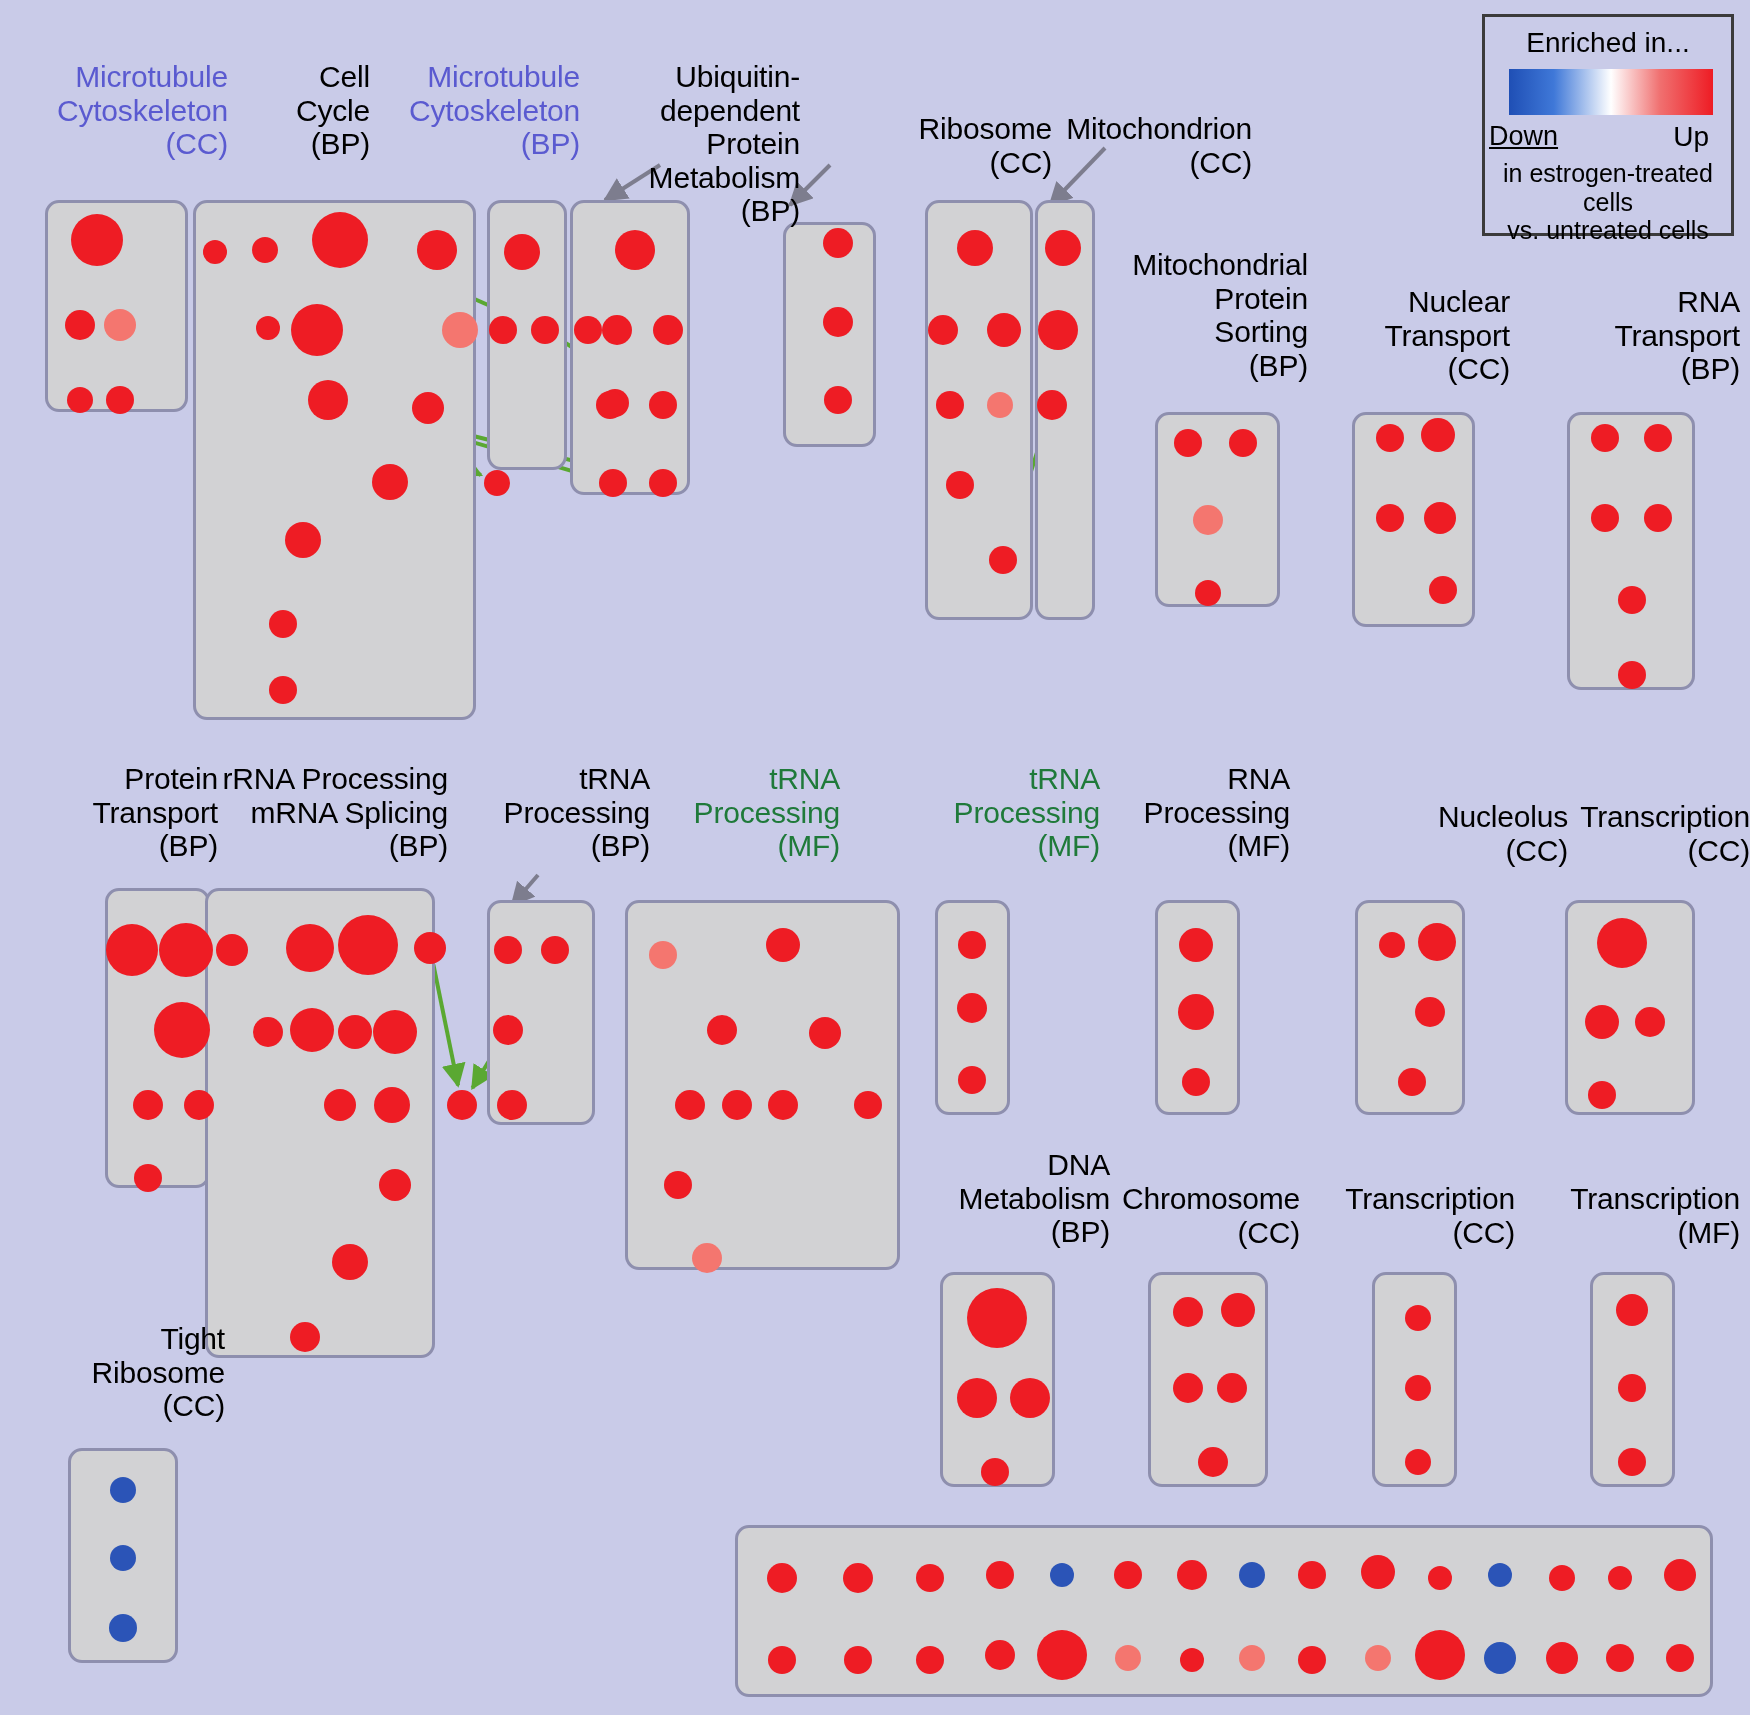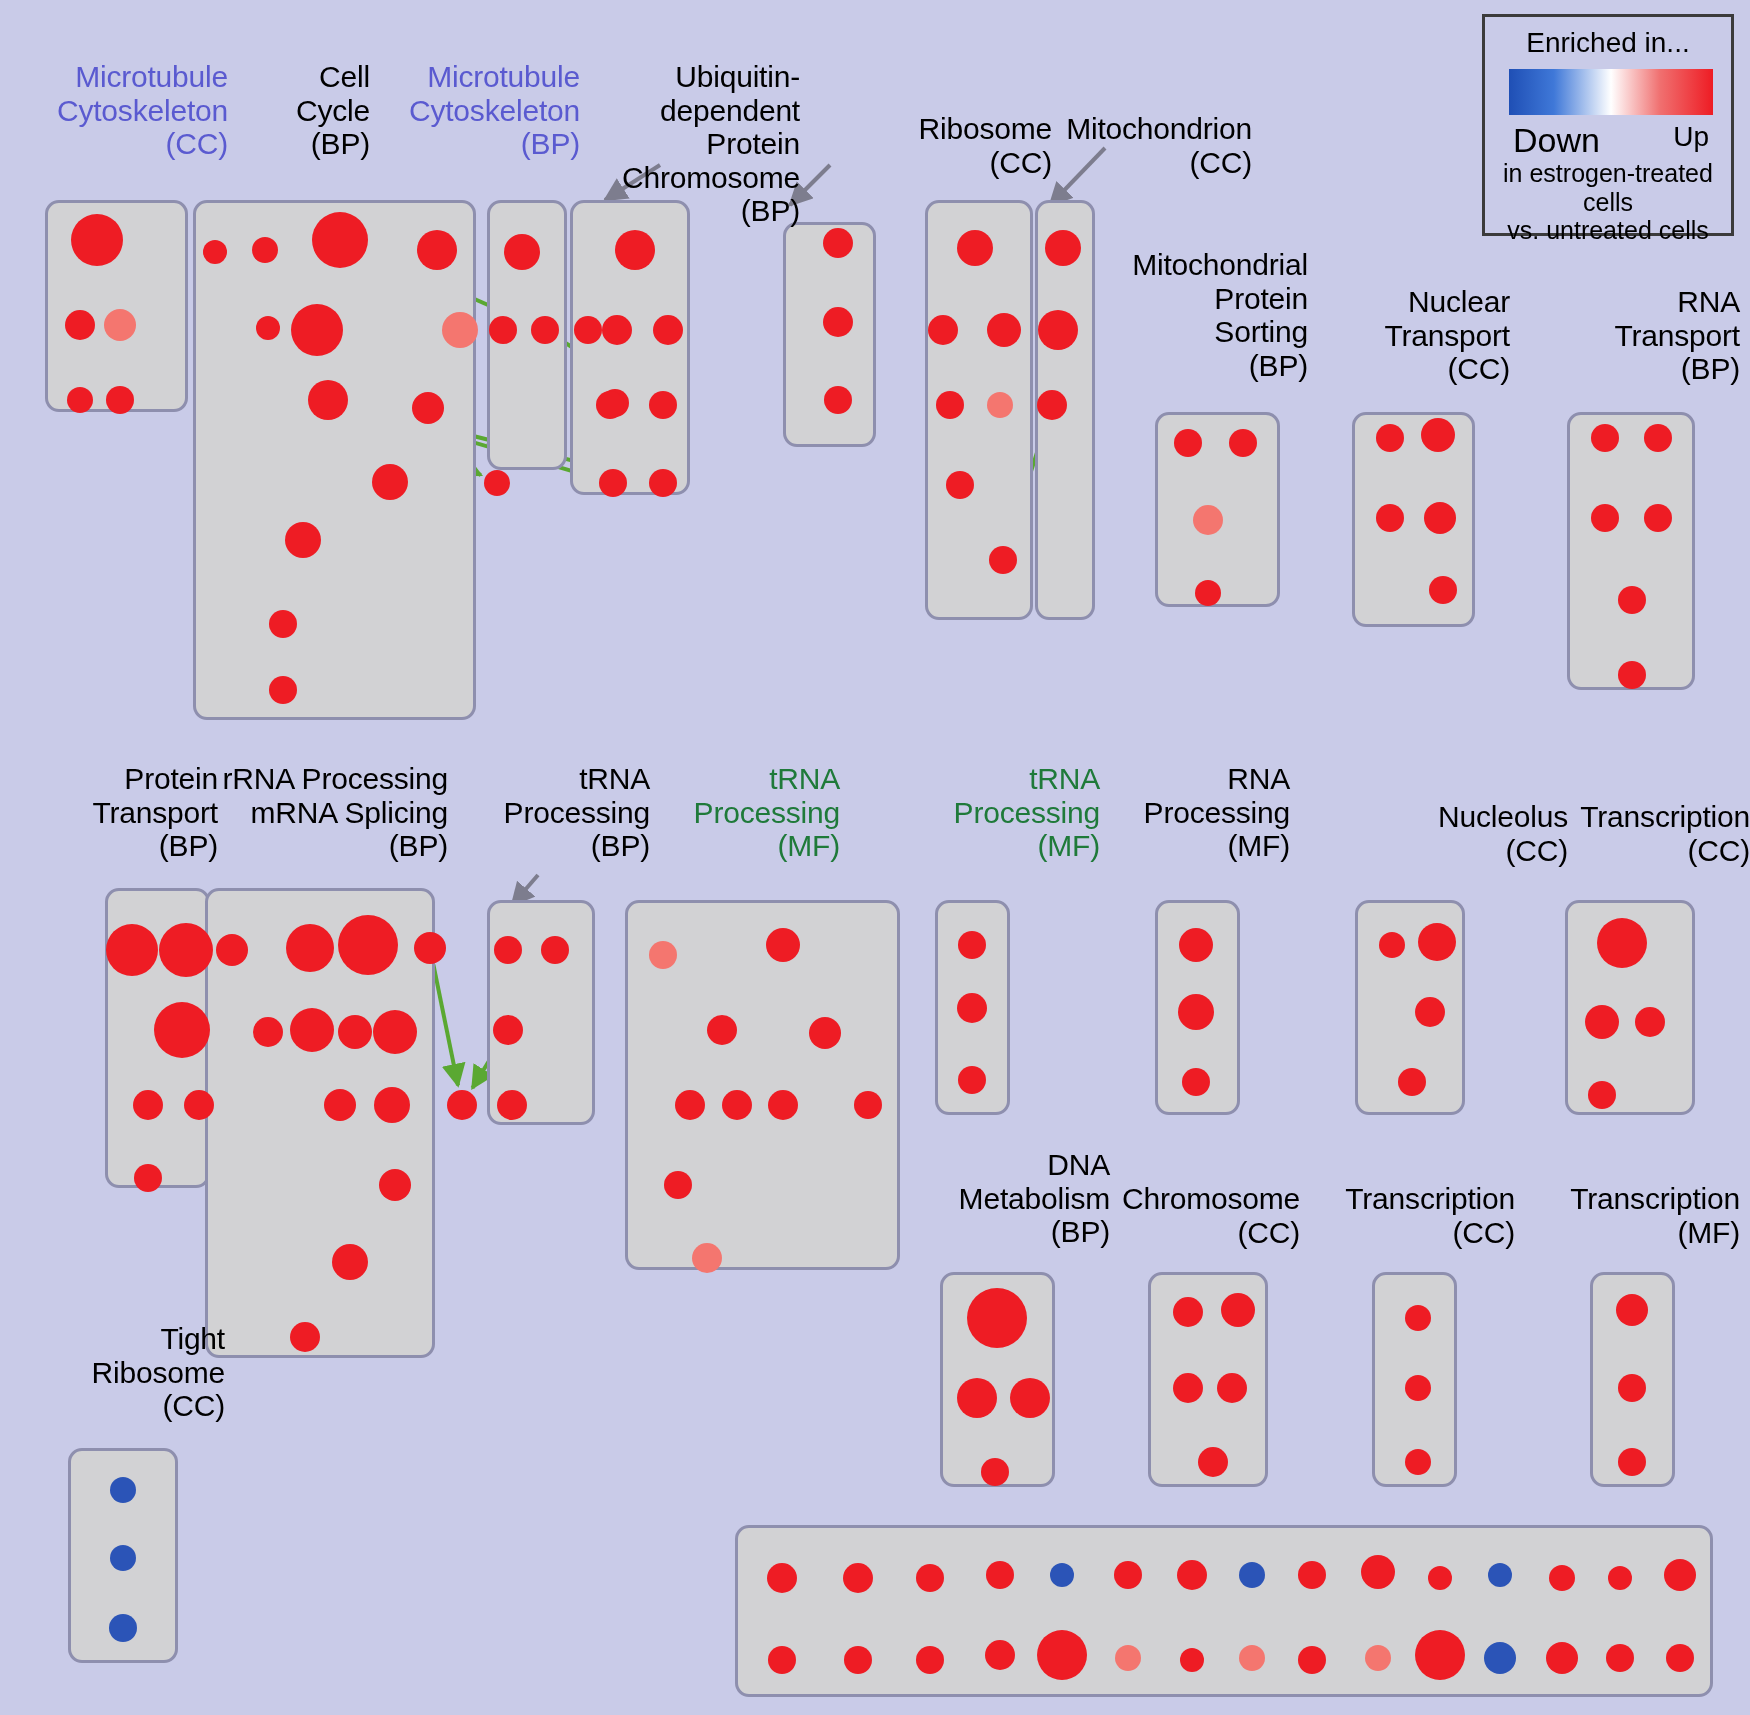--- a/index.html
+++ b/index.html
@@ -47,21 +47,21 @@
     box-sizing:border-box;
   }
   #legend .ltitle{
     position:absolute;left:0;top:10px;width:100%;
     text-align:center;font-size:28px;color:#000;
   }
   #gradbar{
     position:absolute;left:24px;top:52px;width:204px;height:46px;
     background:linear-gradient(to right,#1f4fb5 0%,#3f78d8 22%,#ffffff 50%,#f07070 74%,#ee1c24 100%);
   }
-  #legend .down{position:absolute;left:28px;top:104px;font-size:34px;}
+  #legend .down{position:absolute;left:4px;top:104px;font-size:27px;text-decoration:underline;}
   #legend .up{position:absolute;right:22px;top:104px;font-size:28px;}
   #legend .sub{
     position:absolute;left:0;top:142px;width:100%;
     text-align:center;font-size:25px;line-height:1.14;white-space:pre-line;
   }
 
   #footnote{
     position:absolute;left:243px;top:1425px;width:520px;
     font-size:30px;line-height:1.3;color:#000;
   }
@@ -235,21 +235,21 @@
 (CC)</div>
       <div class="label" style="left: 220px; top: 60px; width: 150px;">Cell
 Cycle
 (BP)</div>
       <div class="label blue" style="left: 370px; top: 60px; width: 210px;">Microtubule
 Cytoskeleton
 (BP)</div>
       <div class="label" style="left: 600px; top: 60px; width: 200px;">Ubiquitin-
 dependent
 Protein
-Chromosome
+Metabolism
 (BP)</div>
       <div class="label" style="left: 872px; top: 112px; width: 180px;">Ribosome
 (CC)</div>
       <div class="label" style="left: 1032px; top: 112px; width: 220px;">Mitochondrion
 (CC)</div>
       <div class="label" style="left: 1098px; top: 248px; width: 210px;">Mitochondrial
 Protein
 Sorting
 (BP)</div>
       <div class="label" style="left: 1330px; top: 285px; width: 180px;">Nuclear

